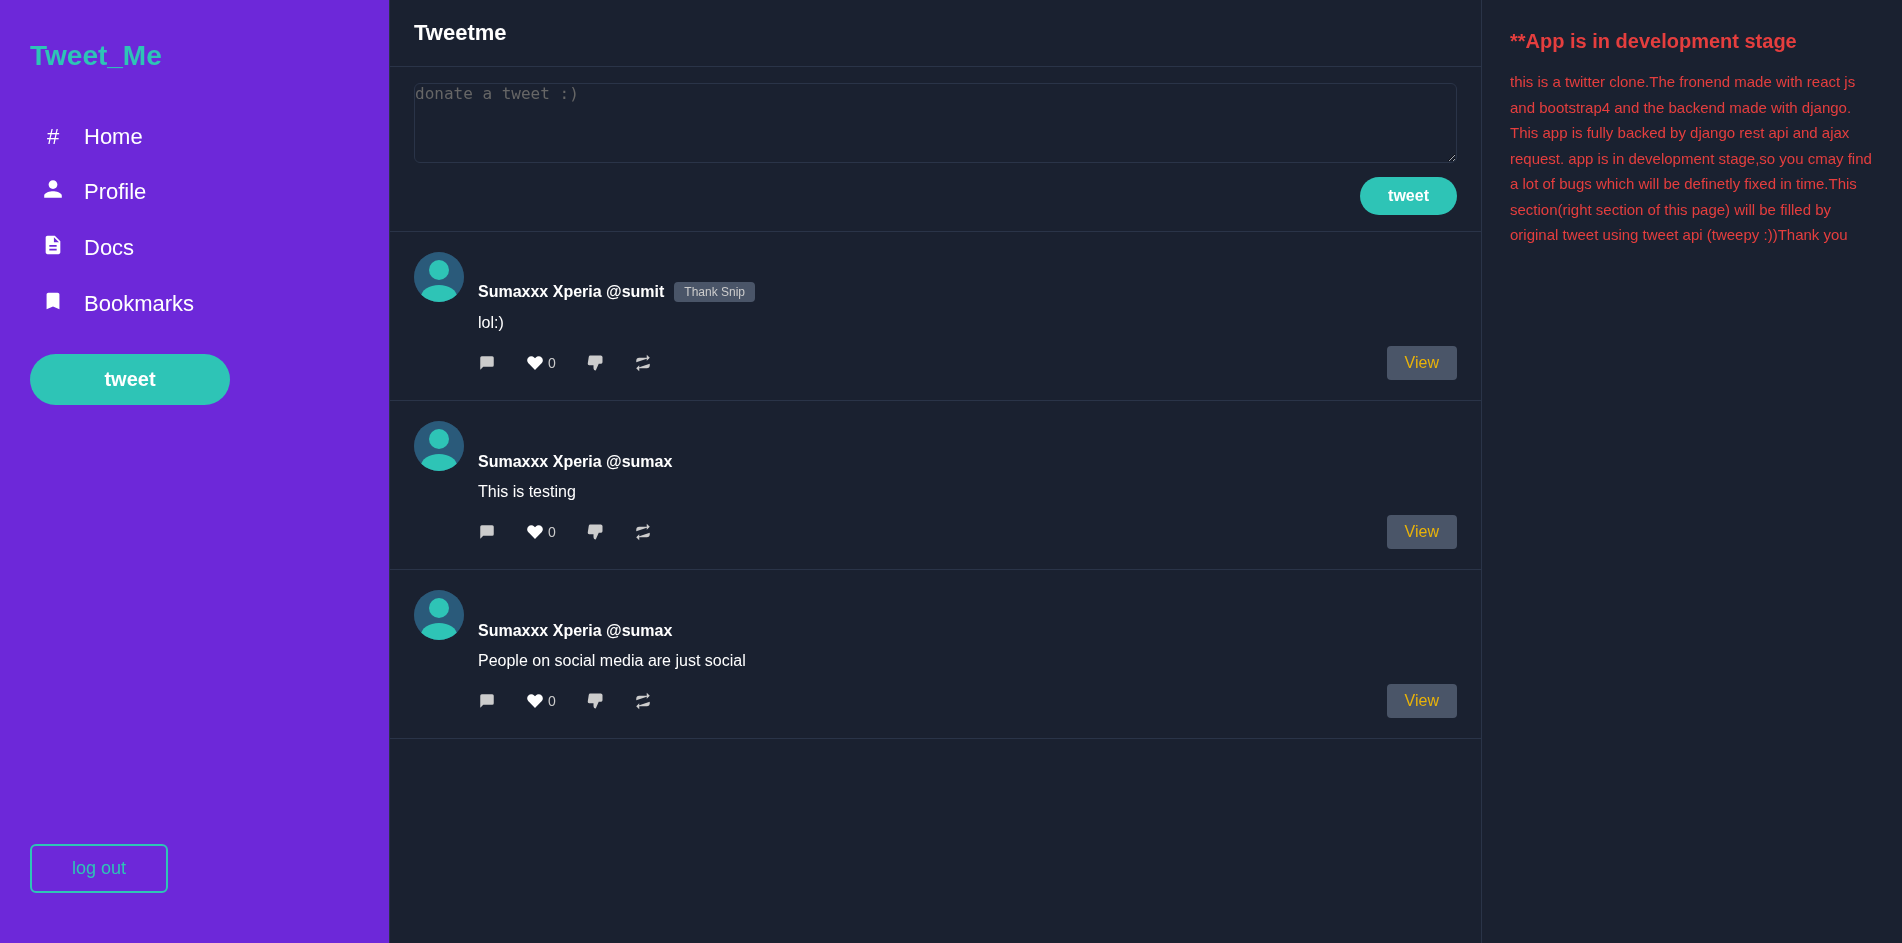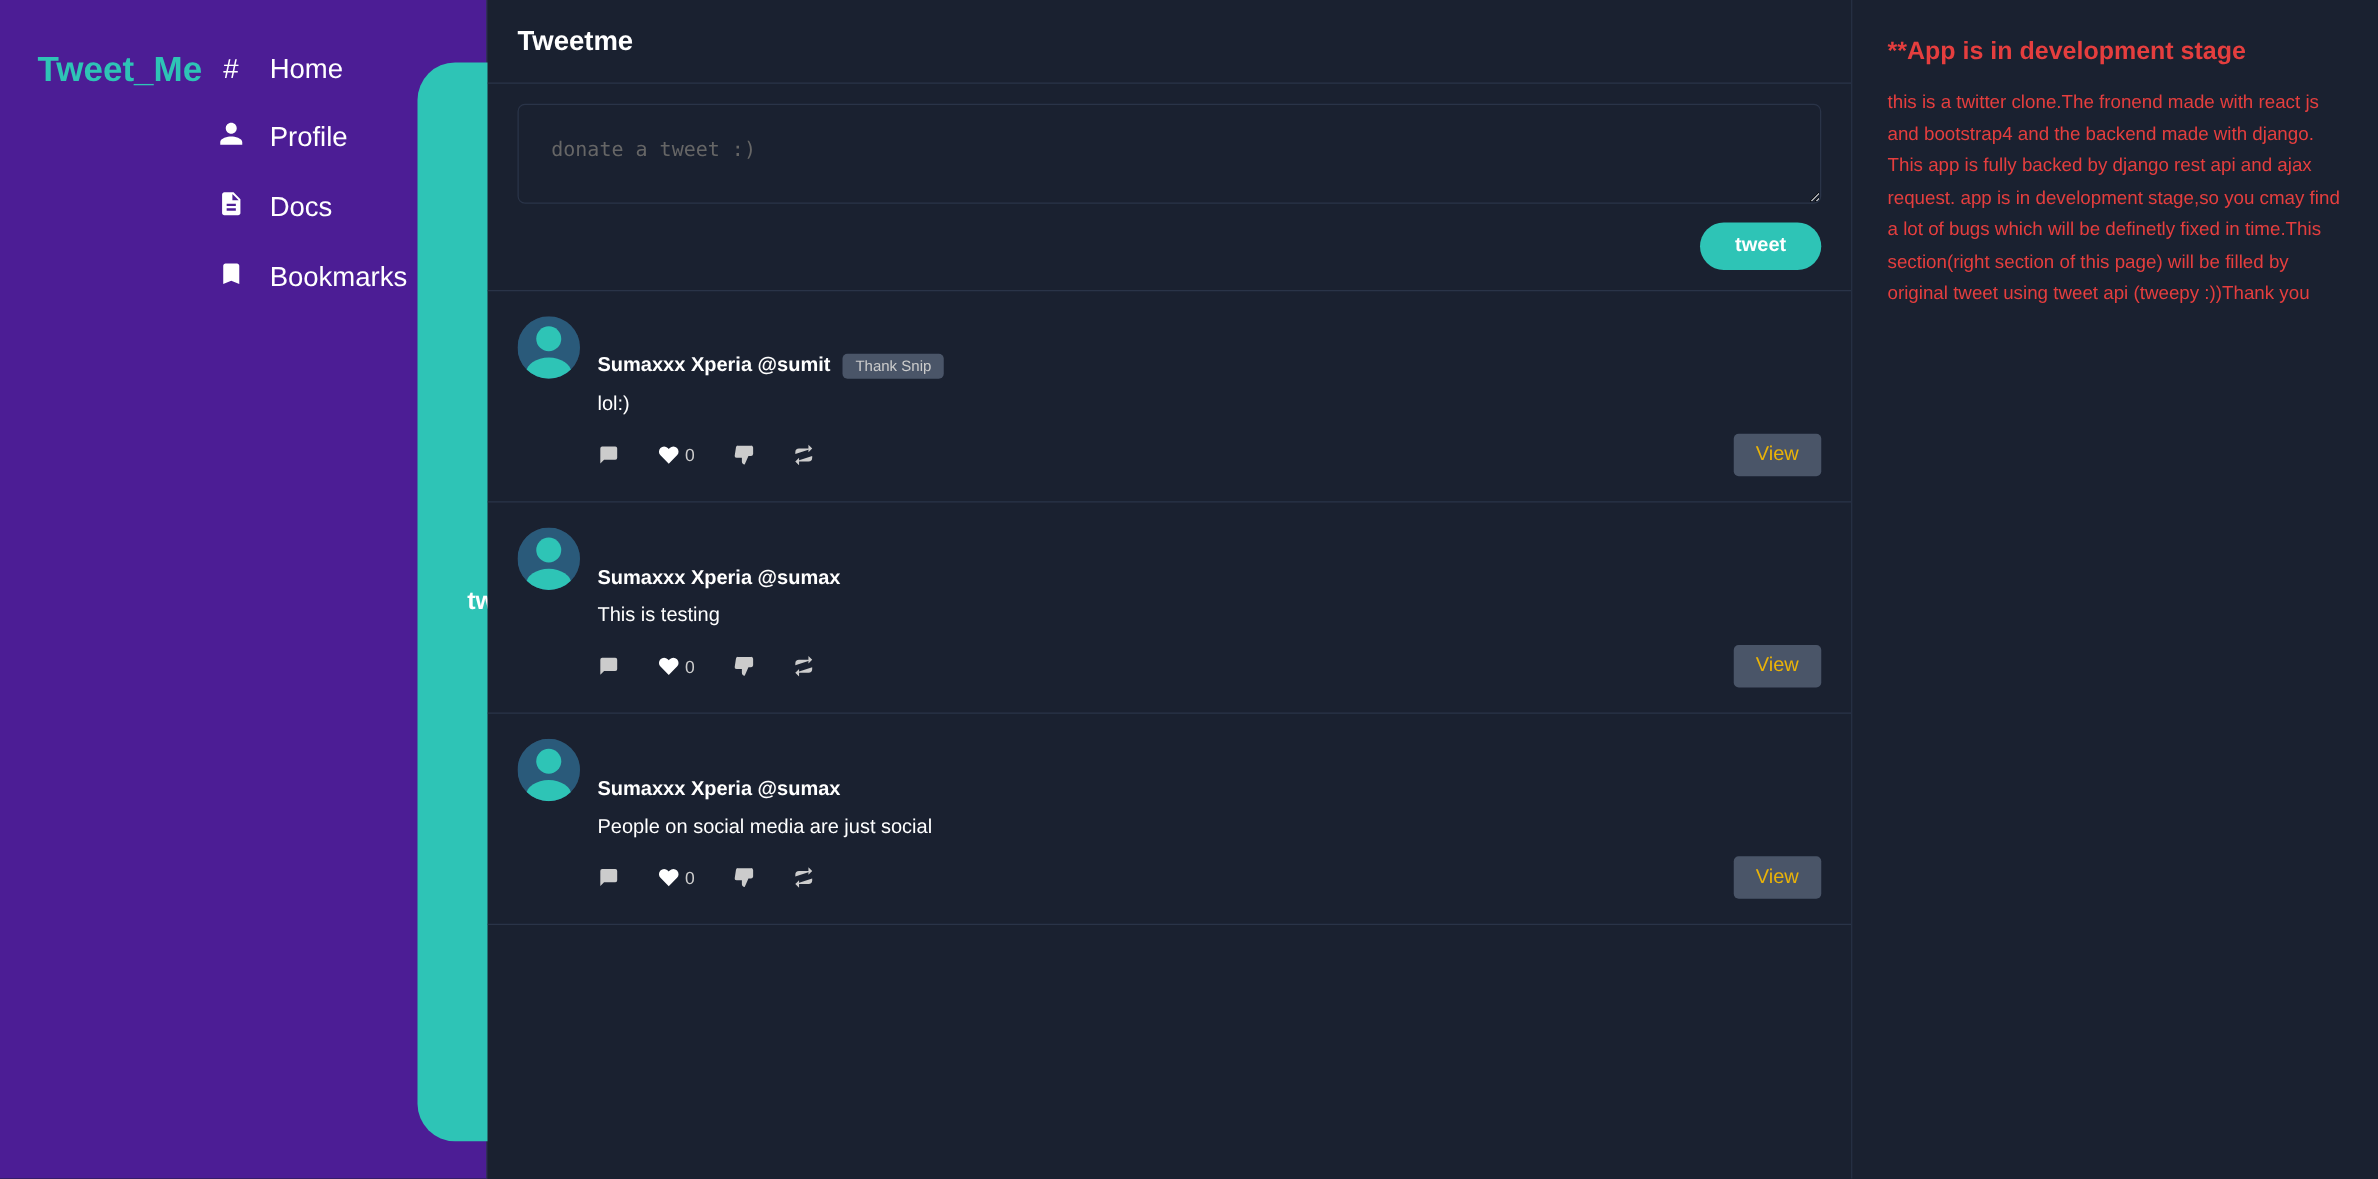--- a/index.html
+++ b/index.html
@@ -8,24 +8,24 @@
       color: #fff;
       font-family: Arial, sans-serif;
       display: flex;
       height: 100vh;
       overflow: hidden;
     }
 
     
     .sidebar {
       width: 390px;
-      background-color: #4c1d95;
+      background-color: #6d28d9;
       padding: 30px 30px;
       display: flex;
-      flex-direction: row;
+      flex-direction: column;
       flex-shrink: 0;
       border-right: 1px solid #2a3448;
     }
     .sidebar-logo {
       color: #2ec4b6;
       font-size: 28px;
       font-weight: bold;
       margin-bottom: 40px;
       margin-top: 10px;
     }
@@ -90,21 +90,21 @@
     .tweet-compose {
       padding: 16px 24px;
       border-bottom: 1px solid #2a3448;
     }
     .tweet-compose textarea {
       width: 100%;
       background-color: #1a2130;
       color: #a3a3a3;
       border: 1px solid #2a3448;
       border-radius: 6px;
-      padding: 26px;
+      padding: 0;
       font-size: 16px;
       resize: vertical;
       height: 80px;
       outline: none;
     }
     .tweet-compose textarea::placeholder { color: #666; }
     .compose-actions {
       display: flex;
       justify-content: flex-end;
       margin-top: 10px;

